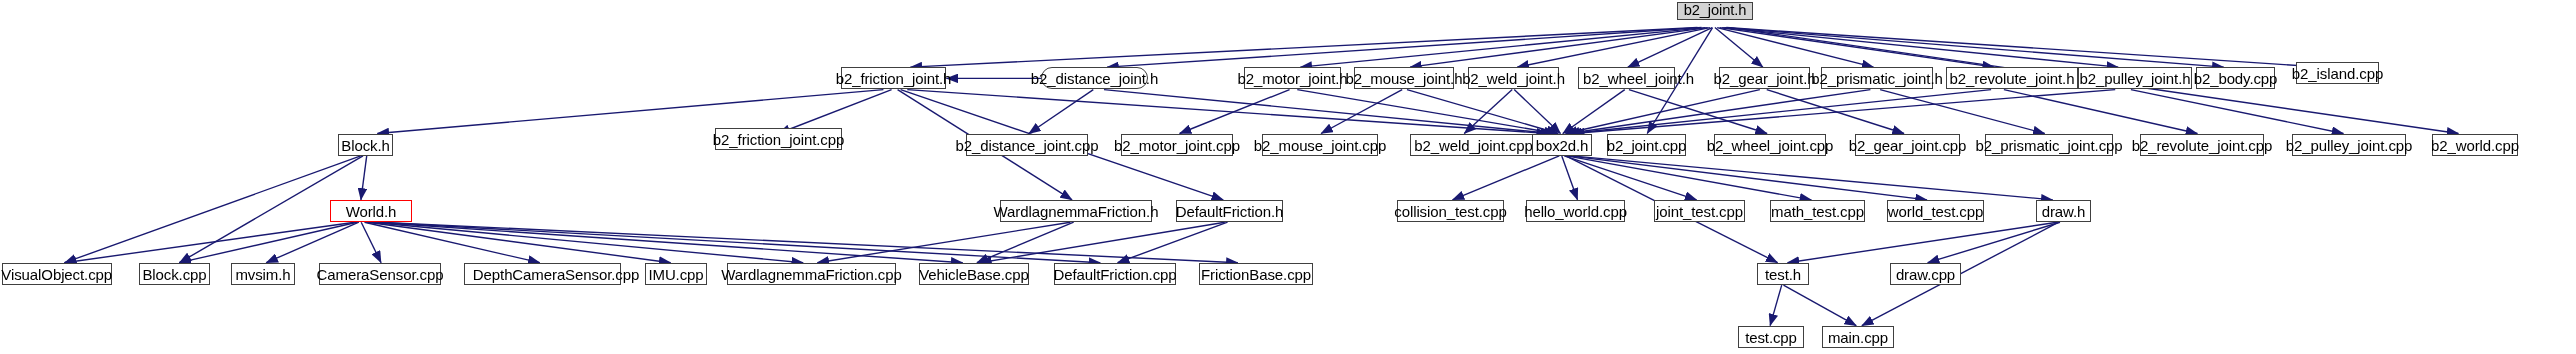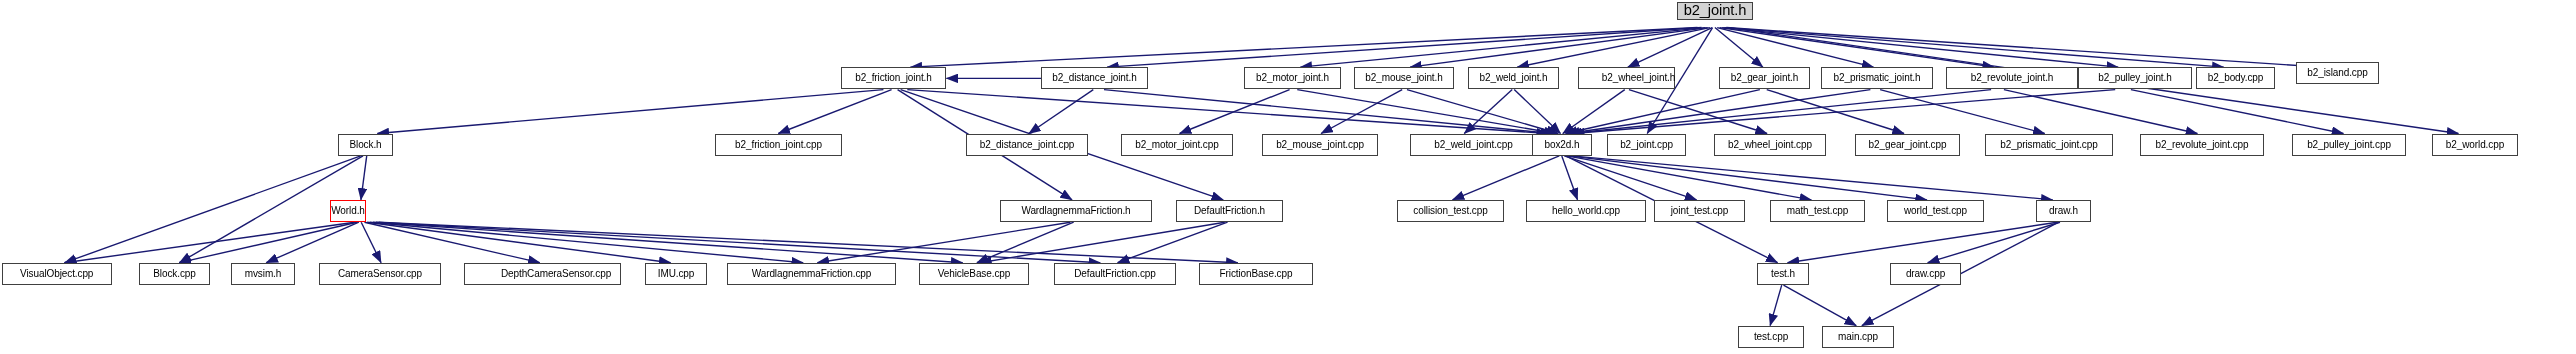--- a/index.html
+++ b/index.html
@@ -16,21 +16,21 @@
     left:0;top:0;
     width:2576px;height:354px;
     pointer-events:none;
   }
   .node{
     position:absolute;
     box-sizing:border-box;
     background:#ffffff;
     border:0.9px solid #404040;
     color:#000000;
-    font-size:10px;
+    font-size:15px;
     line-height:1;
     display:flex;
     align-items:center;
     justify-content:center;
     white-space:nowrap;
     height:22.4px;
     letter-spacing:-0.1px;
     z-index:5;
   }
   .node.root{
@@ -119,50 +119,50 @@
         <line x1="2386.48" y1="258" x2="2073.52" y2="305" stroke="#191970" stroke-width="1.6" marker-end="url(#arrowhead)"></line>
         <line x1="2389.8" y1="258" x2="2236.2" y2="305" stroke="#191970" stroke-width="1.6" marker-end="url(#arrowhead)"></line>
         <line x1="2388.24" y1="258" x2="2159.76" y2="378" stroke="#191970" stroke-width="1.6" marker-end="url(#arrowhead)"></line>
         <line x1="2066.72" y1="331" x2="2053.28" y2="378" stroke="#191970" stroke-width="1.6" marker-end="url(#arrowhead)"></line>
         <line x1="2068.76" y1="331" x2="2153.24" y2="378" stroke="#191970" stroke-width="1.6" marker-end="url(#arrowhead)"></line>
       </g>
   </svg>
   <div id="node-layer">
       <div class="node root" style="left: 1677px; top: 1.7px; width: 76px; height: 18px;">b2_joint.h</div>
       <div class="node" style="left: 841px; top: 67px; width: 105px;">b2_friction_joint.h</div>
-      <div class="node" style="left: 1041px; top: 67px; width: 107px;">b2_distance_joint.h</div>
+      <div class="node" style="left: 1041px; top: 67px; width: 107px; border-radius: 11px;">b2_distance_joint.h</div>
       <div class="node" style="left: 1244px; top: 67px; width: 97px;">b2_motor_joint.h</div>
       <div class="node" style="left: 1354px; top: 67px; width: 100px;">b2_mouse_joint.h</div>
       <div class="node" style="left: 1468px; top: 67px; width: 91px;">b2_weld_joint.h</div>
       <div class="node" style="left: 1578px; top: 67px; width: 97px; padding-left: 24px;">b2_wheel_joint.h</div>
       <div class="node" style="left: 1719px; top: 67px; width: 91px;">b2_gear_joint.h</div>
       <div class="node" style="left: 1821px; top: 67px; width: 112px;">b2_prismatic_joint.h</div>
       <div class="node" style="left: 1946px; top: 67px; width: 132px;">b2_revolute_joint.h</div>
       <div class="node" style="left: 2078px; top: 67px; width: 114px;">b2_pulley_joint.h</div>
       <div class="node" style="left: 2196px; top: 67px; width: 79px;">b2_body.cpp</div>
       <div class="node" style="left: 2296px; top: 62px; width: 83px;">b2_island.cpp</div>
       <div class="node" style="left: 338px; top: 134px; width: 55px;">Block.h</div>
-      <div class="node" style="left: 715px; top: 134px; width: 127px; text-align: right;">b2_friction_joint.cpp</div>
+      <div class="node" style="left: 715px; top: 128px; width: 127px; text-align: right;">b2_friction_joint.cpp</div>
       <div class="node" style="left: 966px; top: 134px; width: 122px;">b2_distance_joint.cpp</div>
       <div class="node" style="left: 1121px; top: 134px; width: 112px;">b2_motor_joint.cpp</div>
       <div class="node" style="left: 1262px; top: 134px; width: 116px;">b2_mouse_joint.cpp</div>
       <div class="node" style="left: 1410px; top: 134px; width: 127px;">b2_weld_joint.cpp</div>
       <div class="node" style="left: 1532px; top: 134px; width: 60px;">box2d.h</div>
       <div class="node" style="left: 1607px; top: 134px; width: 79px;">b2_joint.cpp</div>
       <div class="node" style="left: 1714px; top: 134px; width: 112px;">b2_wheel_joint.cpp</div>
       <div class="node" style="left: 1855px; top: 134px; width: 105px;">b2_gear_joint.cpp</div>
       <div class="node" style="left: 1985px; top: 134px; width: 128px;">b2_prismatic_joint.cpp</div>
       <div class="node" style="left: 2140px; top: 134px; width: 124px;">b2_revolute_joint.cpp</div>
       <div class="node" style="left: 2292px; top: 134px; width: 114px;">b2_pulley_joint.cpp</div>
       <div class="node" style="left: 2432px; top: 134px; width: 86px;">b2_world.cpp</div>
-      <div class="node current" style="left: 330px; top: 200px; width: 36px;">World.h</div>
+      <div class="node current" style="left: 330px; top: 200px; width: 82px;">World.h</div>
       <div class="node" style="left: 1000px; top: 200px; width: 152px;">WardlagnemmaFriction.h</div>
       <div class="node" style="left: 1176px; top: 200px; width: 107px;">DefaultFriction.h</div>
       <div class="node" style="left: 1397px; top: 200px; width: 107px;">collision_test.cpp</div>
-      <div class="node" style="left: 1526px; top: 200px; width: 120px;">hello_world.cpp</div>
+      <div class="node" style="left: 1526px; top: 200px; width: 99px;">hello_world.cpp</div>
       <div class="node" style="left: 1654px; top: 200px; width: 91px;">joint_test.cpp</div>
       <div class="node" style="left: 1770px; top: 200px; width: 95px;">math_test.cpp</div>
       <div class="node" style="left: 1887px; top: 200px; width: 97px;">world_test.cpp</div>
       <div class="node" style="left: 2036px; top: 200px; width: 55px;">draw.h</div>
       <div class="node" style="left: 1.7px; top: 263px; width: 110px;">VisualObject.cpp</div>
       <div class="node" style="left: 139px; top: 263px; width: 71px;">Block.cpp</div>
       <div class="node" style="left: 231px; top: 263px; width: 64px;">mvsim.h</div>
       <div class="node" style="left: 319px; top: 263px; width: 122px;">CameraSensor.cpp</div>
       <div class="node" style="left: 464px; top: 263px; width: 157px; padding-left: 27px;">DepthCameraSensor.cpp</div>
       <div class="node" style="left: 645px; top: 263px; width: 62px;">IMU.cpp</div>

